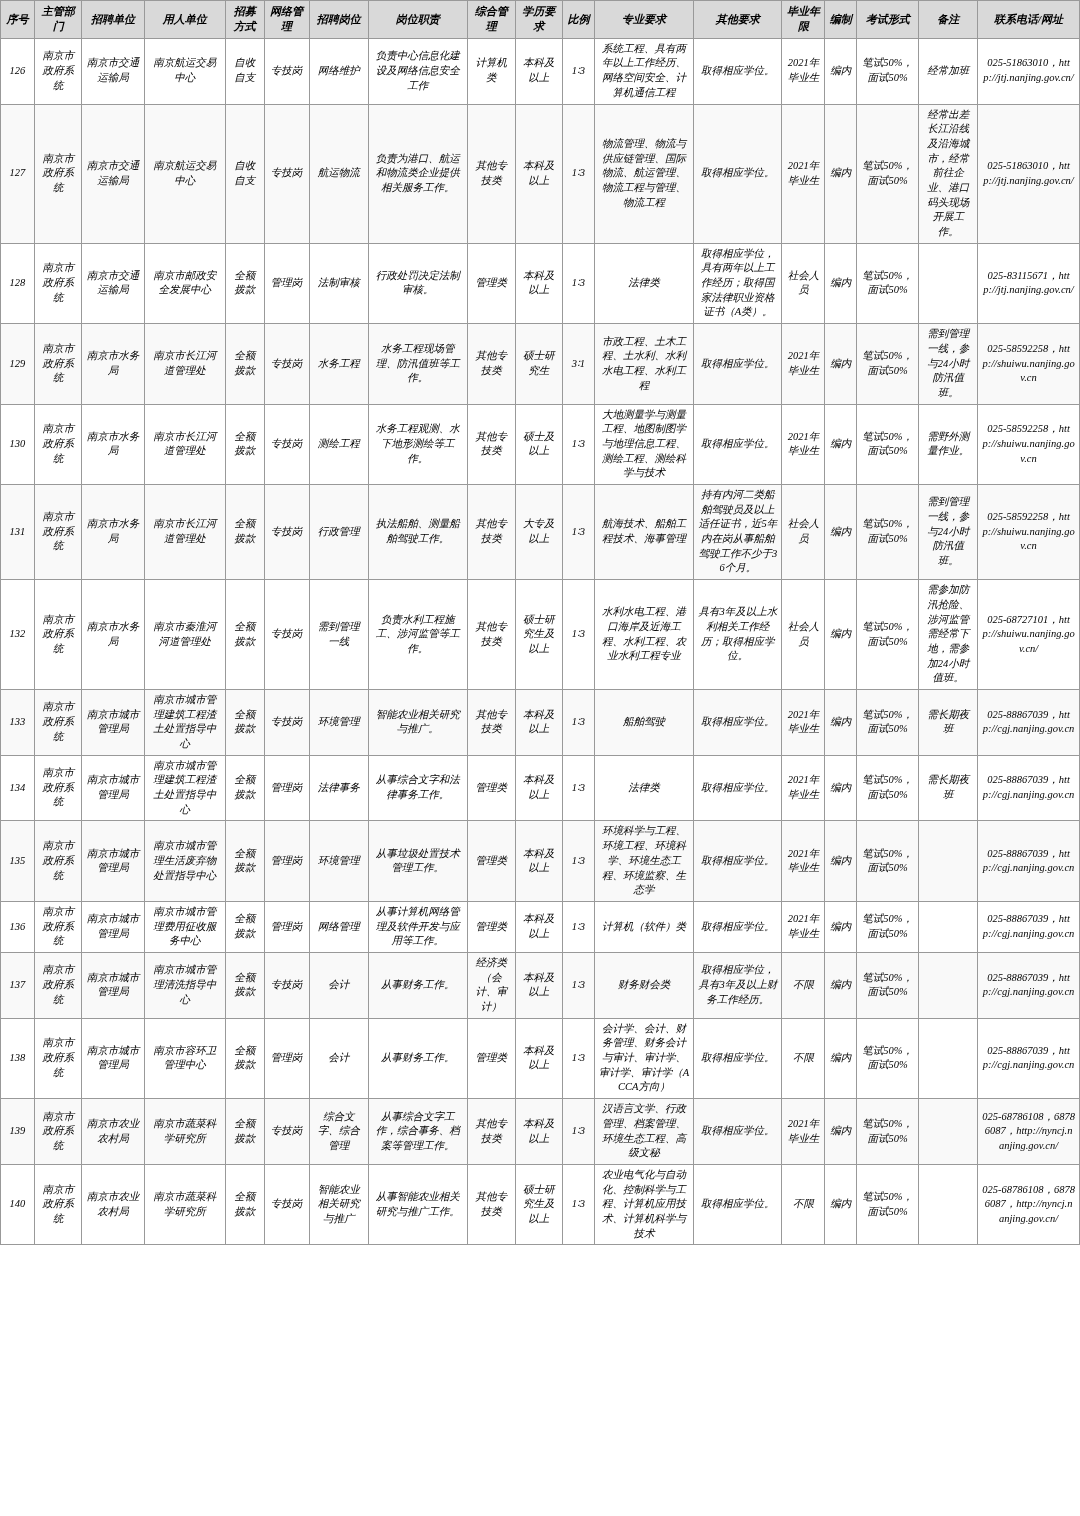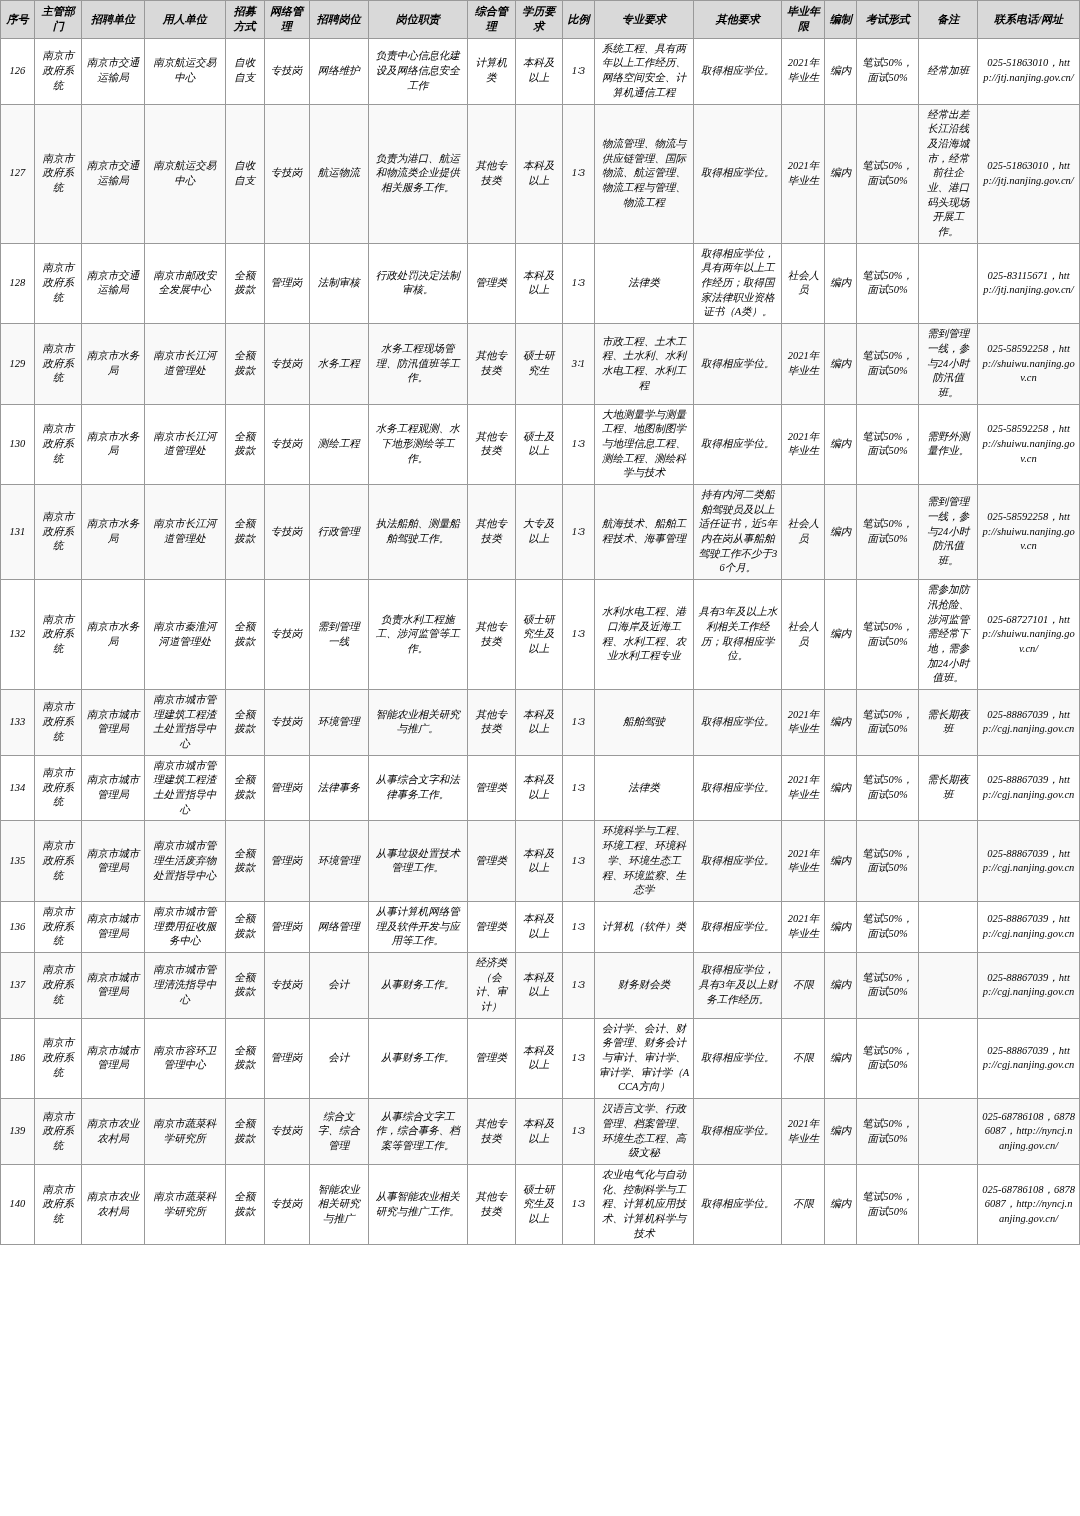--- a/index.html
+++ b/index.html
@@ -292,21 +292,21 @@
         <td>1∶3</td>
         <td>财务财会类</td>
         <td>取得相应学位，具有3年及以上财务工作经历。</td>
         <td>不限</td>
         <td>编内</td>
         <td>笔试50%，面试50%</td>
         <td></td>
         <td>025-88867039，http://cgj.nanjing.gov.cn</td>
       </tr>
       <tr>
-        <td>186</td>
+        <td>138</td>
         <td>南京市政府系统</td>
         <td>南京市城市管理局</td>
         <td>南京市容环卫管理中心</td>
         <td>全额拨款</td>
         <td>管理岗</td>
         <td>会计</td>
         <td>从事财务工作。</td>
         <td>管理类</td>
         <td>本科及以上</td>
         <td>1∶3</td>

